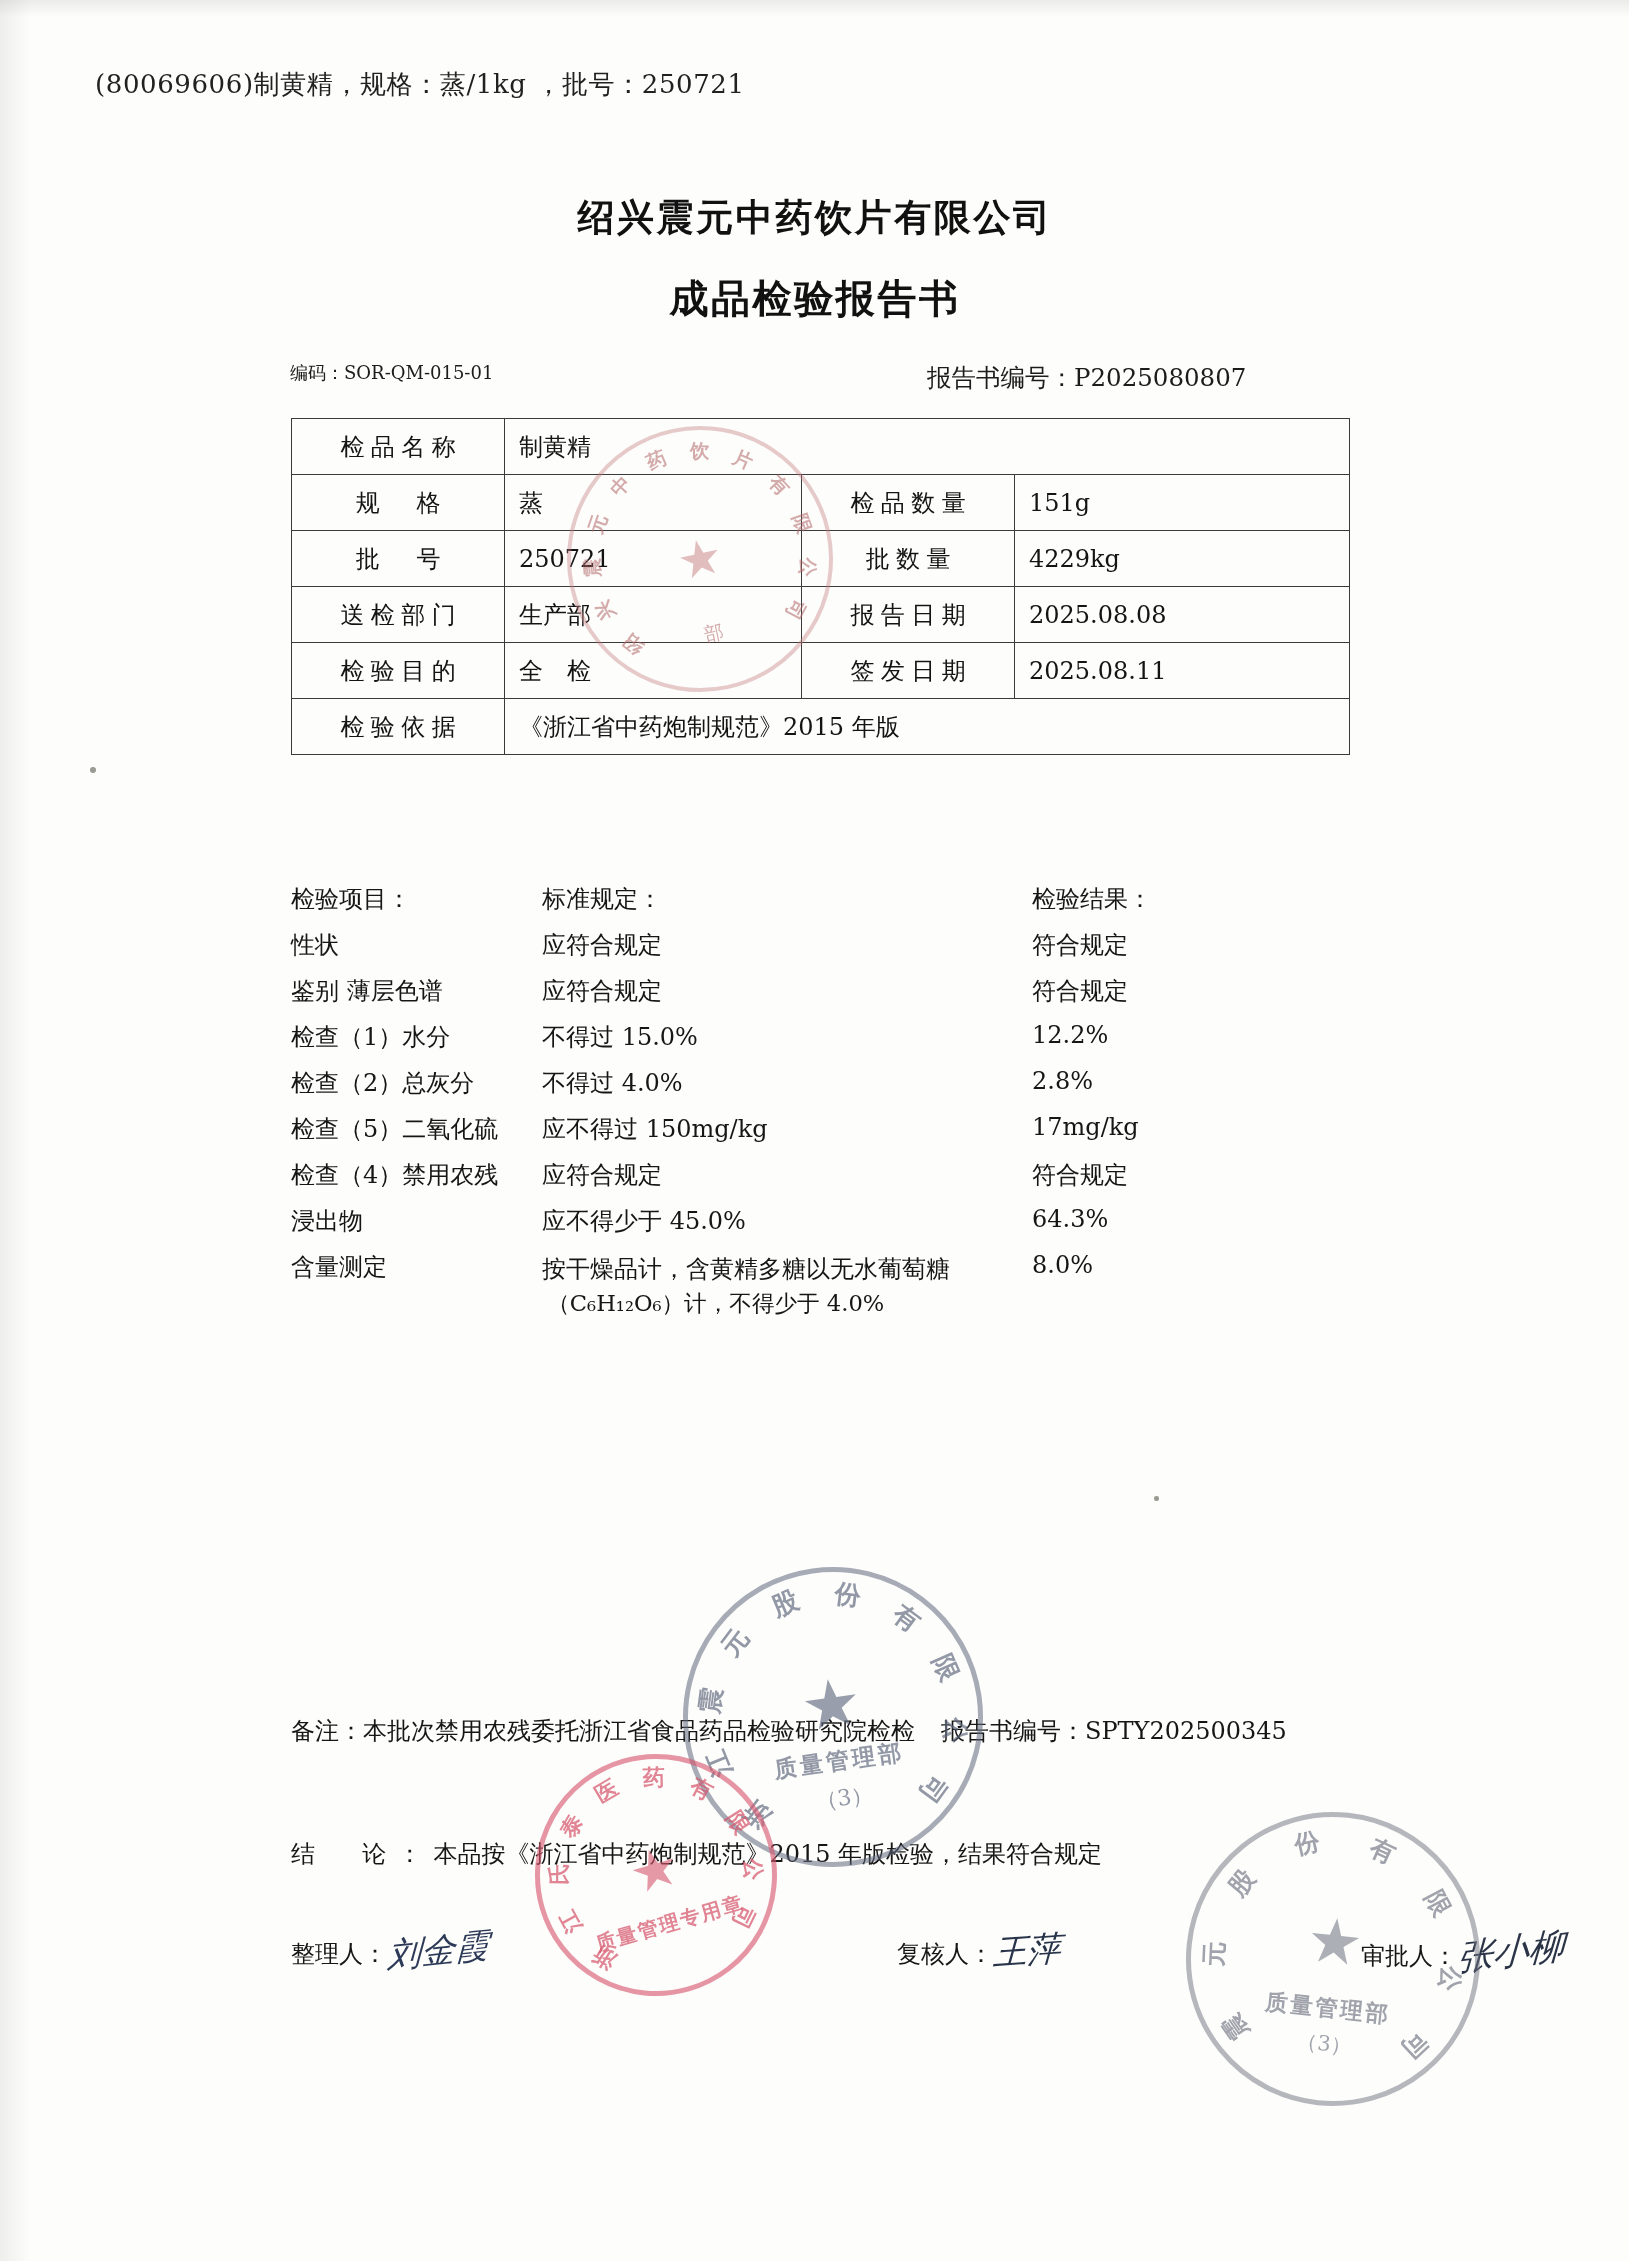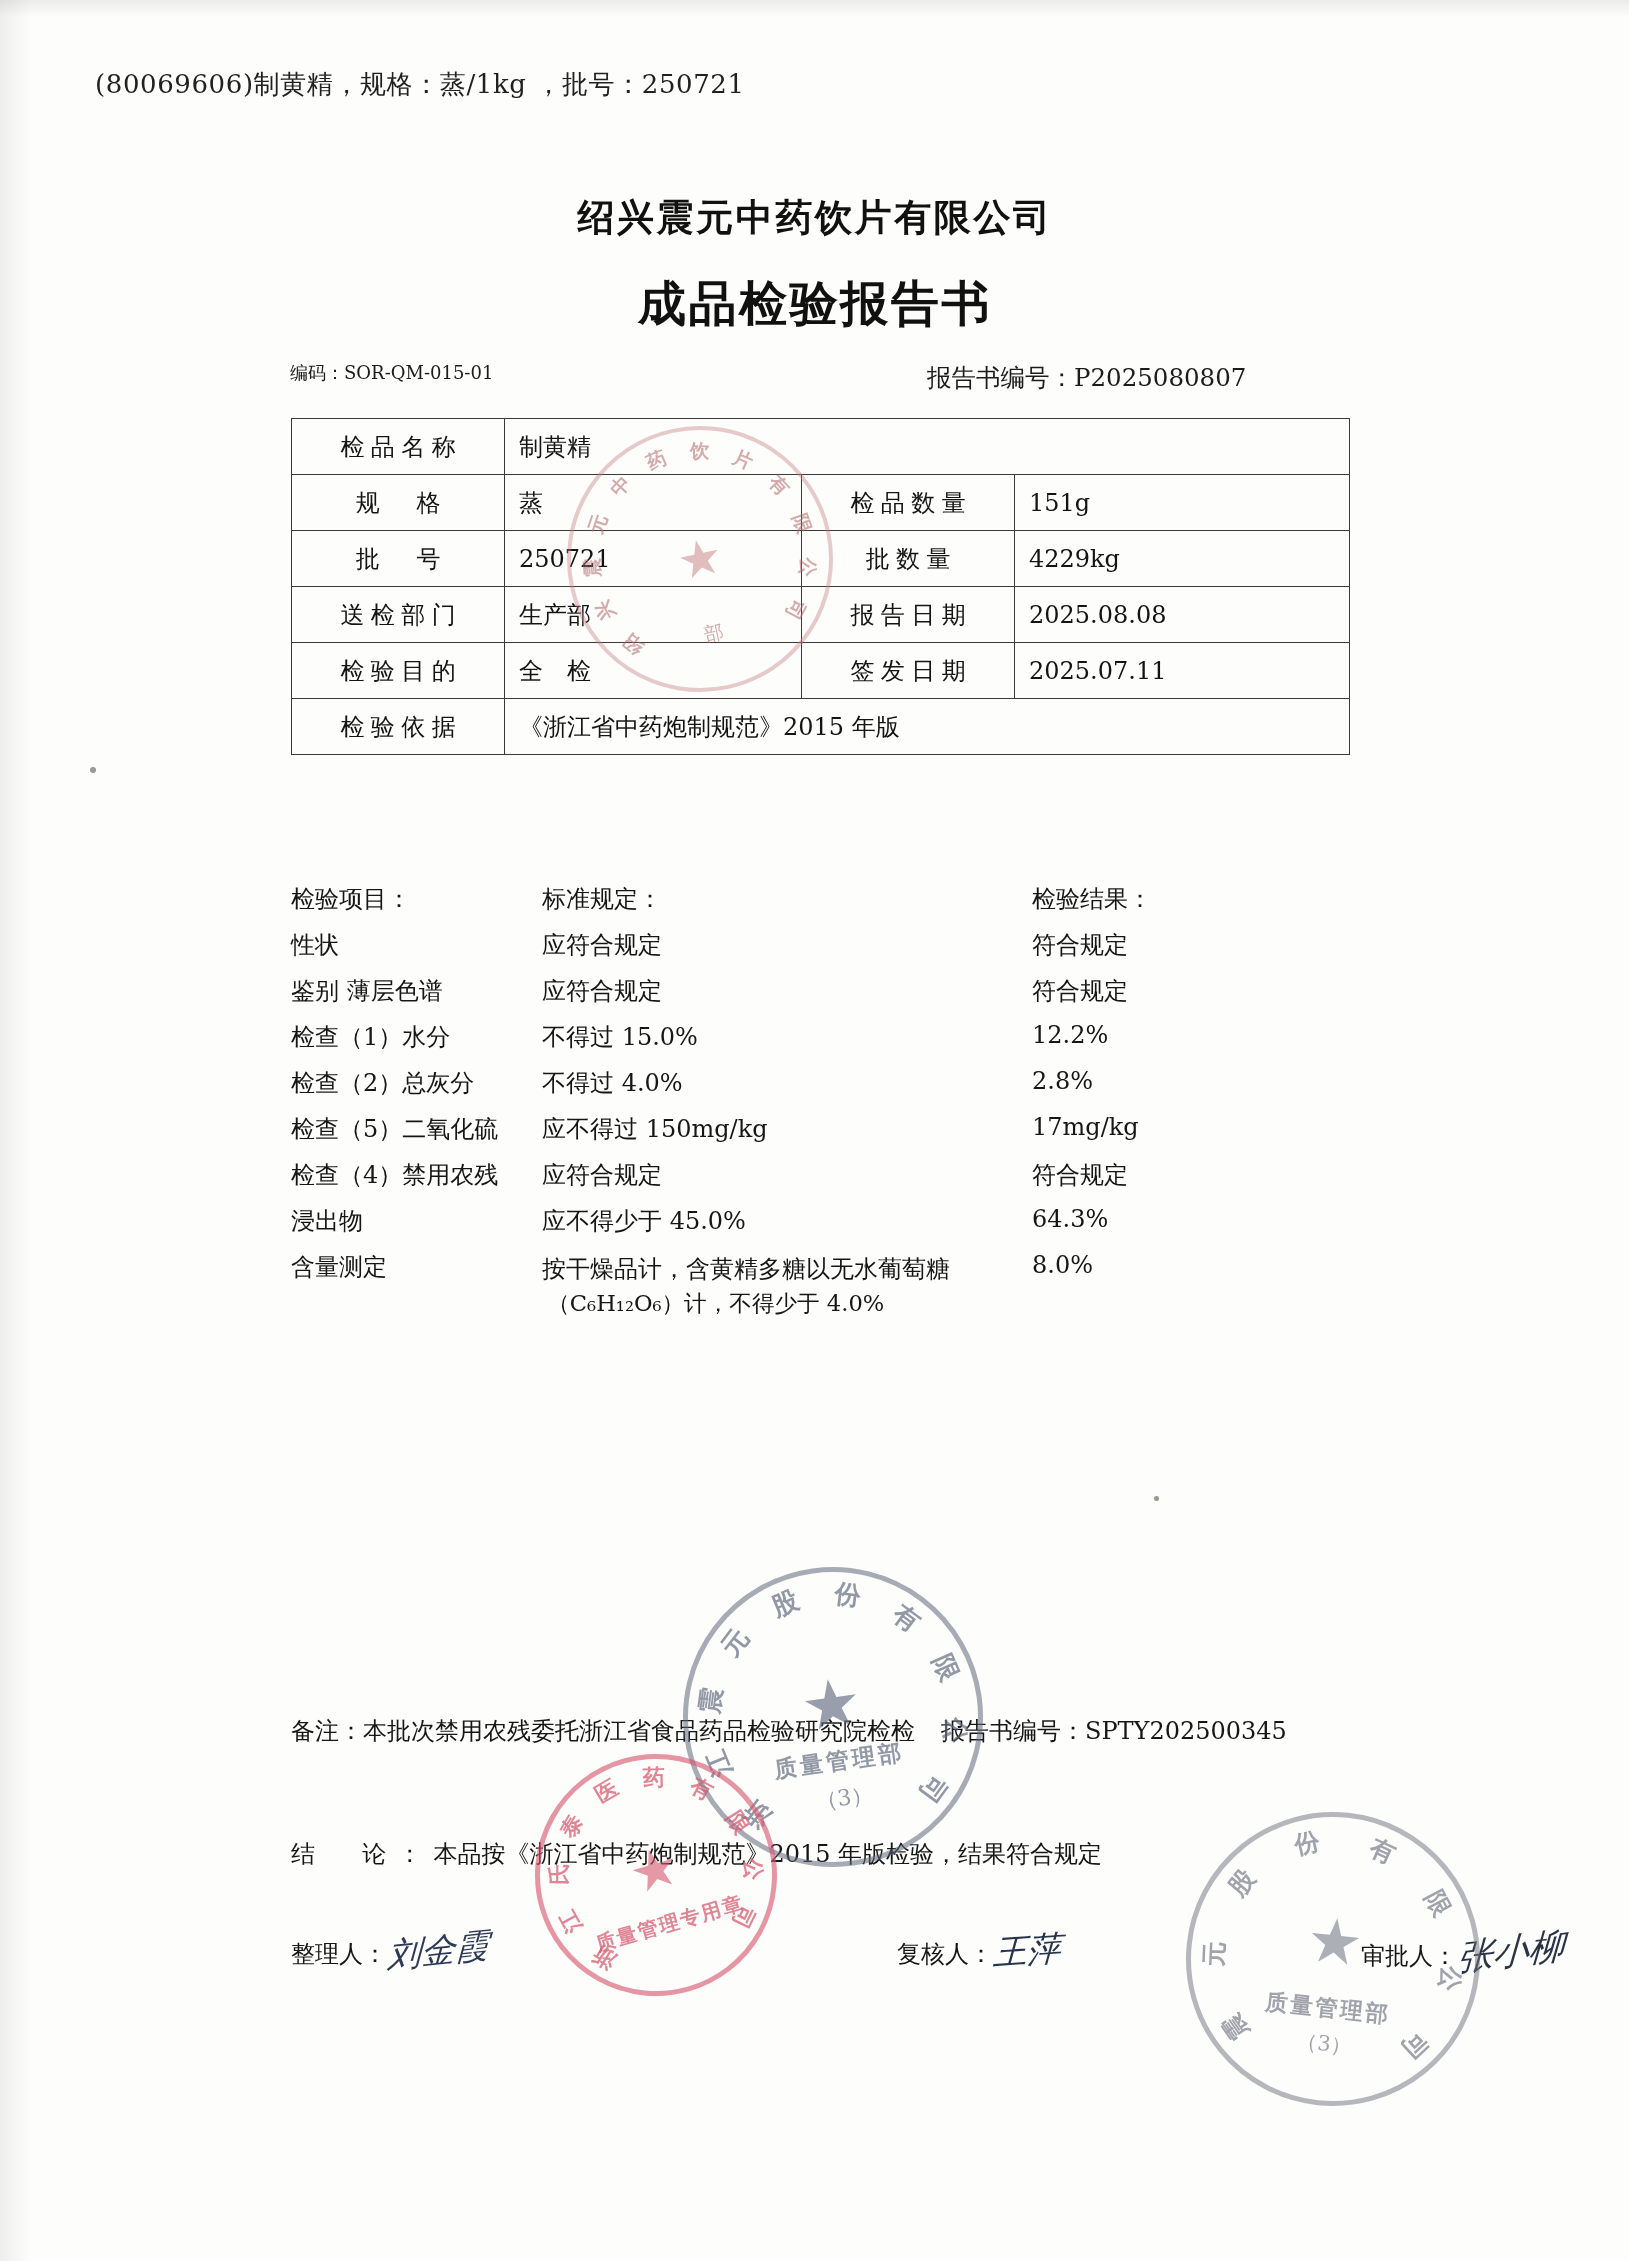--- a/index.html
+++ b/index.html
@@ -62,21 +62,21 @@
   
   .title-main {
     position: absolute; left: 0; top: 193px; width: 1630px;
     text-align: center;
     font-size: 37px; font-weight: bold; letter-spacing: 2.6px;
     color: #111;
   }
   .title-sub {
     position: absolute; left: 0; top: 272px; width: 1630px;
     text-align: center;
-    font-size: 48px; font-weight: bold; letter-spacing: 2.6px;
+    font-size: 39px; font-weight: bold; letter-spacing: 2.6px;
     color: #111;
   }
 
   
   .code-left {
     position: absolute; left: 290px; top: 361px;
     font-size: 18px; color: #1c1c1c; white-space: nowrap;
   }
   .code-right {
     position: absolute; left: 927px; top: 361px;
@@ -340,21 +340,21 @@
       <tr>
         <td class="lbl">送检部门</td>
         <td class="val">生产部</td>
         <td class="lbl">报告日期</td>
         <td class="val">2025.08.08</td>
       </tr>
       <tr>
         <td class="lbl">检验目的</td>
         <td class="val">全　检</td>
         <td class="lbl">签发日期</td>
-        <td class="val">2025.07.11</td>
+        <td class="val">2025.08.11</td>
       </tr>
       <tr>
         <td class="lbl">检验依据</td>
         <td class="val" colspan="3">《浙江省中药炮制规范》2015 年版</td>
       </tr>
     </tbody>
   </table>
 
   <div class="items">
     <div class="row">

